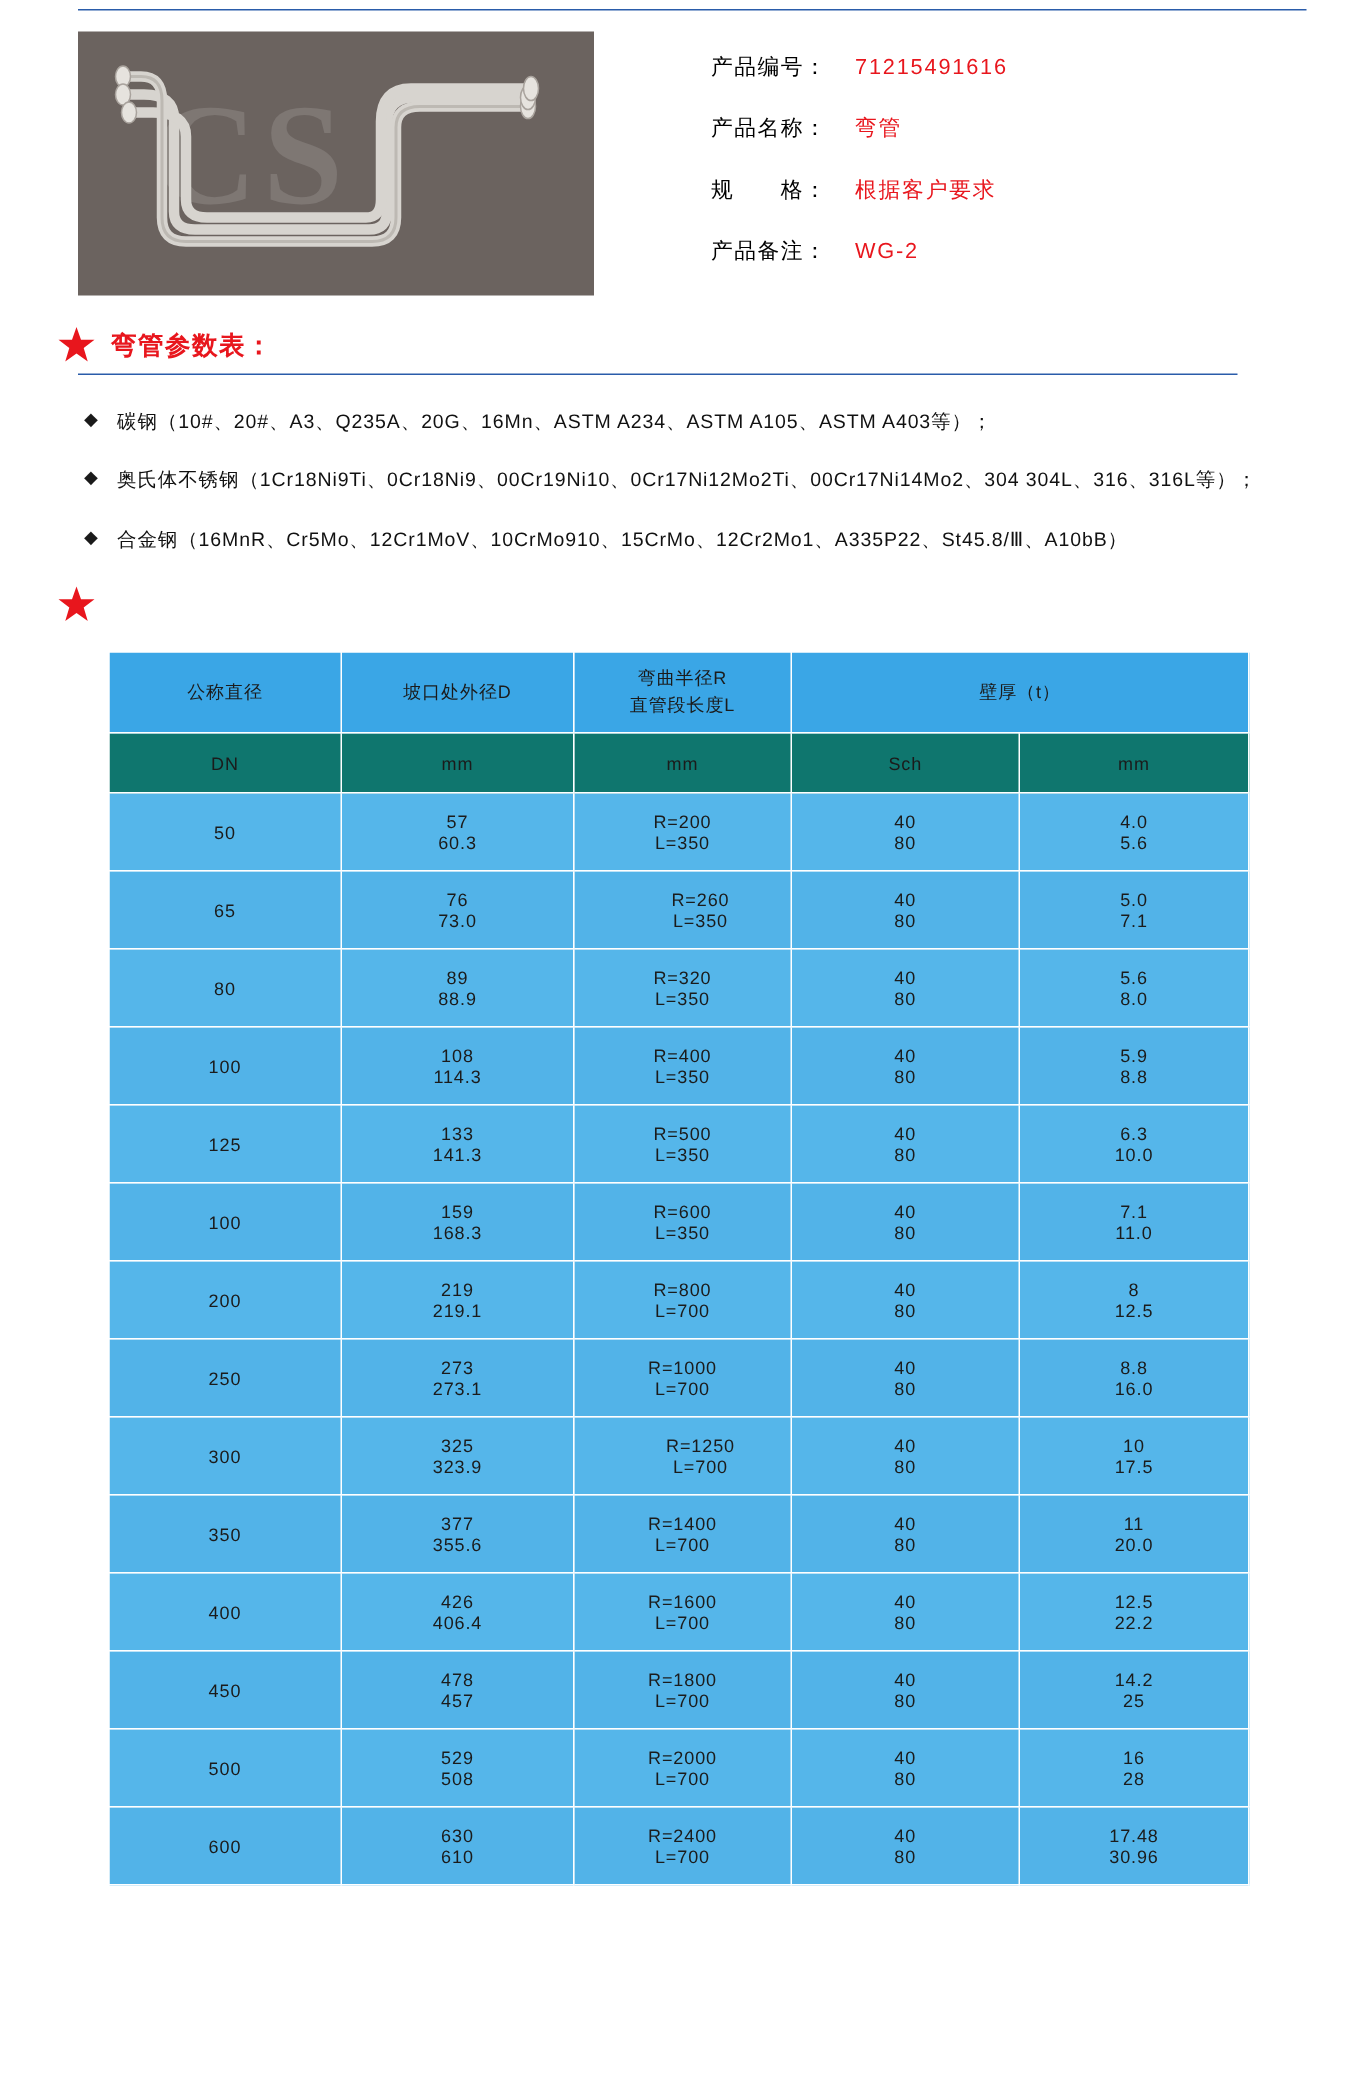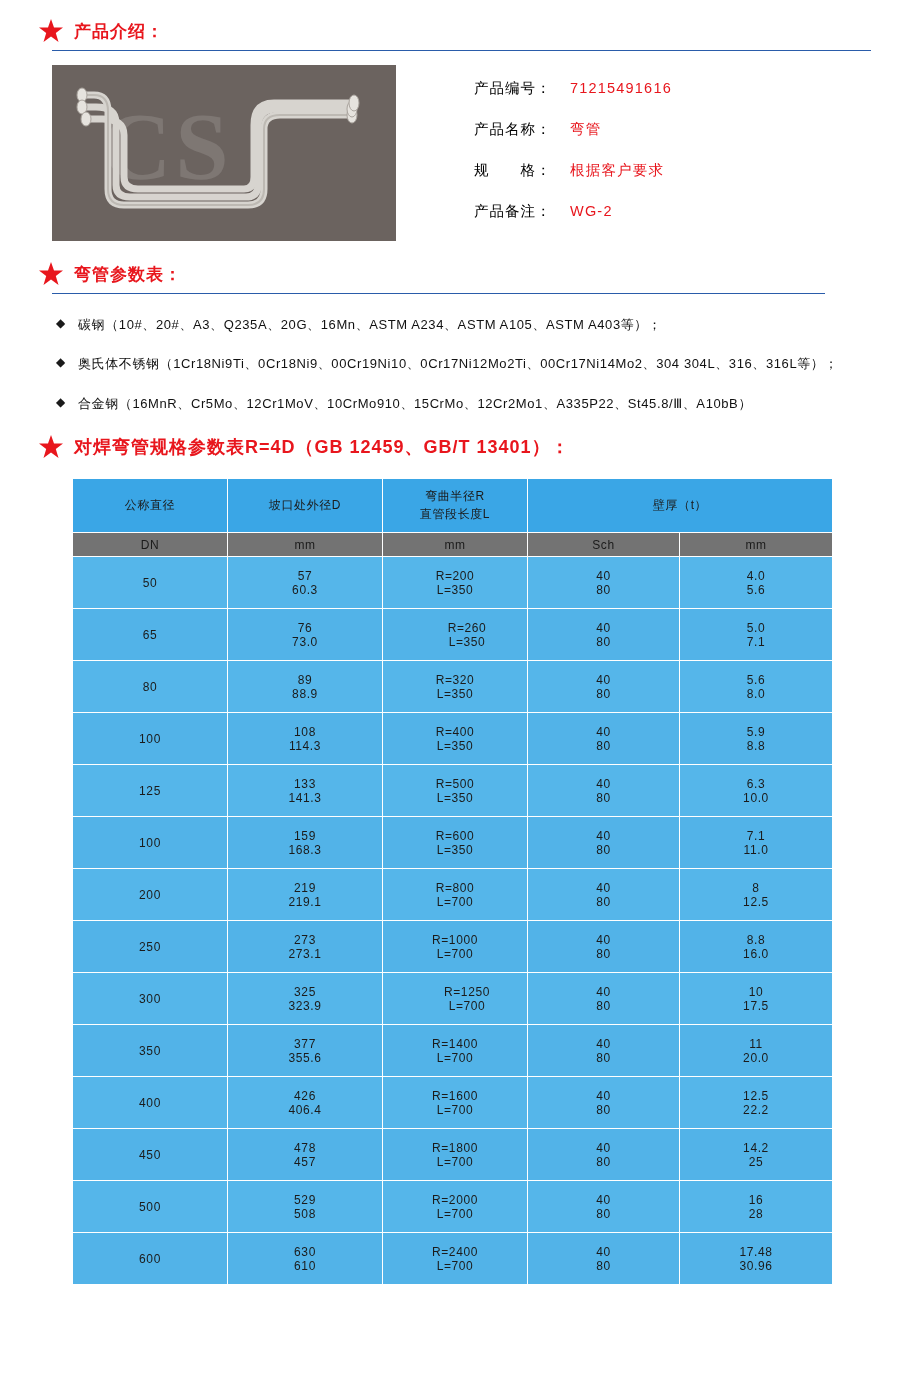--- a/index.html
+++ b/index.html
@@ -134,22 +134,22 @@
     letter-spacing: 0.6px;
   }
   .hdr-main td {
     background: #3aa6e6;
     height: 54px;
     font-size: 13px;
     padding: 4px 2px;
     line-height: 1.45;
   }
   .hdr-sub td {
-    background: #737373;
-    height: 24px;
+    background: #0f766e;
+    height: 40px;
     font-size: 11.5px;
   }
   .body-row td {
     background: #55b6ea;
     height: 26px;
     padding: 0;
   }
   .body-row.alt td { background: #52b3e8; }
   td.dn {
     font-size: 12.5px;
@@ -159,28 +159,20 @@
     flex-direction: column;
     justify-content: center;
     height: 100%;
   }
 </style>
 </head>
 <body>
 
 <div class="page">
 
-  <div class="sec-head">
-    <span class="star">
-      <svg width="26" height="26" viewBox="0 0 26 26">
-        <polygon points="13,1 16,9.5 25,9.5 17.8,15 20.5,24 13,18.6 5.5,24 8.2,15 1,9.5 10,9.5" fill="#e8161d"></polygon>
-      </svg>
-    </span>
-    <span class="sec-title">产品介绍：</span>
-  </div>
   <div class="rule"></div>
 
   <div class="intro">
     <div class="photo">
       <div class="wm">CS</div>
       <svg width="344" height="176" viewBox="0 0 344 176">
         <g stroke="#d7d4cf" stroke-width="7" fill="none" stroke-linecap="round">
           <path d="M30 30 L42 30 Q56 30 56 46 L56 124 Q56 140 72 140 L196 140 Q212 140 212 124 L212 64 Q212 50 228 50 L300 50"></path>
           <path d="M30 42 L44 42 Q64 42 64 58 L64 120 Q64 132 78 132 L194 132 Q206 132 206 120 L206 62 Q206 44 224 44 L300 44"></path>
           <path d="M34 54 L50 54 Q72 54 72 70 L72 112 Q72 124 86 124 L192 124 Q202 124 202 112 L202 60 Q202 38 222 38 L302 38"></path>
@@ -243,21 +235,20 @@
       <span class="btext">合金钢（16MnR、Cr5Mo、12Cr1MoV、10CrMo910、15CrMo、12Cr2Mo1、A335P22、St45.8/Ⅲ、A10bB）</span>
     </div>
   </div>
 
   <div class="sec-head">
     <span class="star">
       <svg width="26" height="26" viewBox="0 0 26 26">
         <polygon points="13,1 16,9.5 25,9.5 17.8,15 20.5,24 13,18.6 5.5,24 8.2,15 1,9.5 10,9.5" fill="#e8161d"></polygon>
       </svg>
     </span>
-    <span class="sec-title big">对焊弯管规格参数表R=4D（GB 12459、GB/T 13401）：</span>
   </div>
 
   <div class="tbl-wrap">
     <table class="spec-table">
       <colgroup>
         <col style="width:155px">
         <col style="width:155px">
         <col style="width:145px">
         <col style="width:152px">
         <col style="width:153px">

